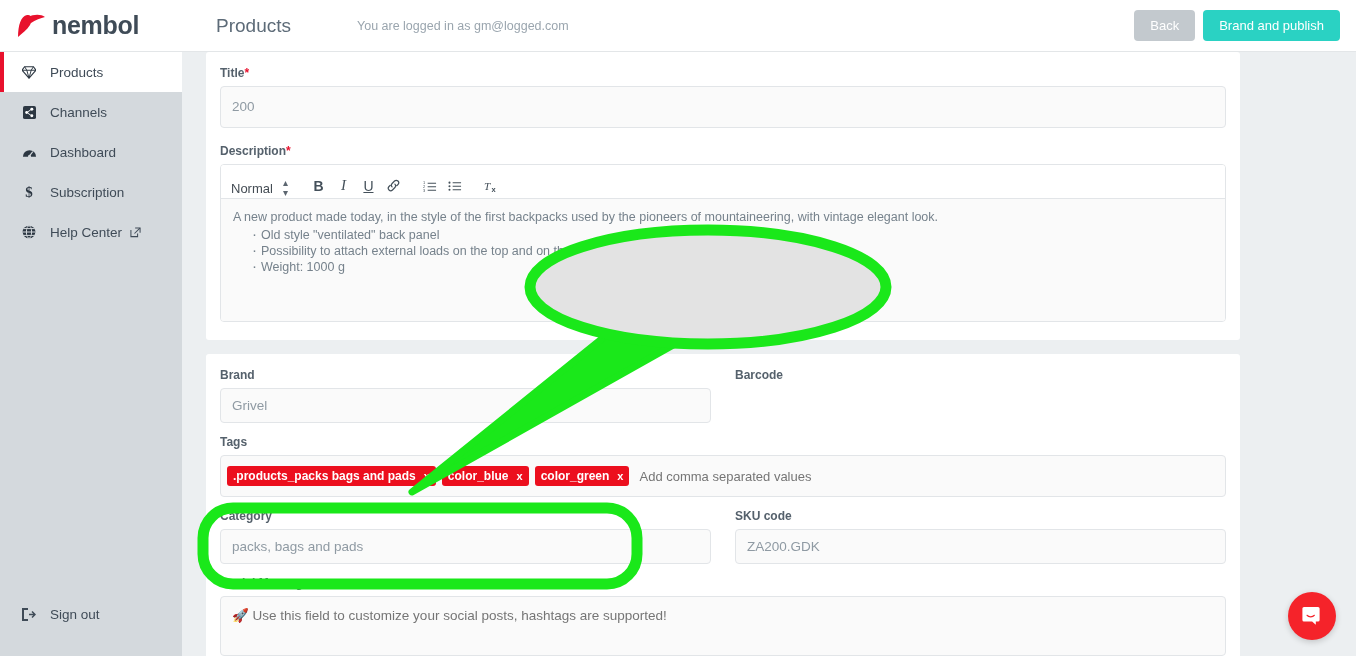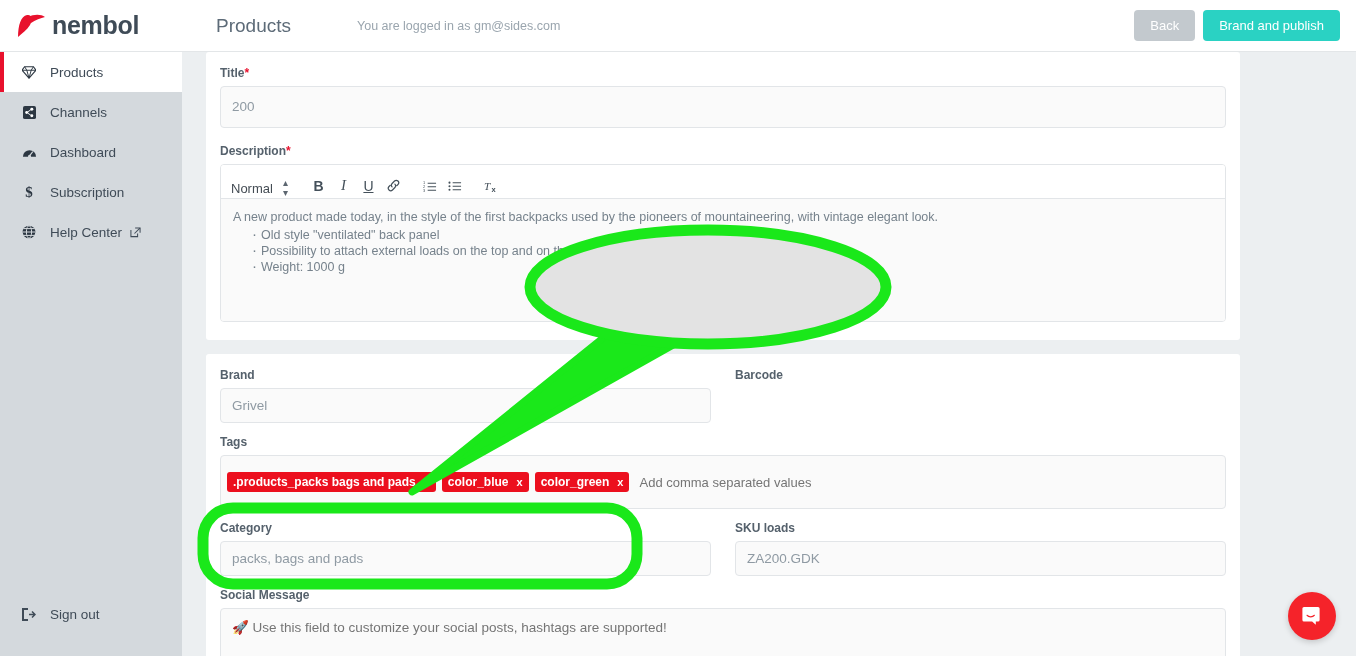--- a/index.html
+++ b/index.html
@@ -140,21 +140,21 @@
   }
 
   .row2 { display: flex; gap: 24px; }
   .row2 > .field { flex: 1 1 0; min-width: 0; }
 
   
   .tags-wrap {
     width: 100%; background: #fafafa;
     border: 1px solid #e2e5e8; border-radius: 4px;
     display: flex; align-items: center; flex-wrap: nowrap;
-    padding: 16px 6px; gap: 6px; min-height: 32px;
+    padding: 10px 6px; gap: 6px; min-height: 32px;
   }
   .tag {
     background: #ec0f1e; color: #ffffff;
     font-size: 12px; font-weight: bold;
     border-radius: 3px; padding: 3px 6px;
     display: flex; align-items: center; gap: 8px;
     white-space: nowrap;
   }
   .tag .x { font-size: 11px; cursor: pointer; font-weight: bold; }
   .tag-input {
@@ -280,21 +280,21 @@
           </svg>
       </span>
       <span class="nlabel">Sign out</span>
     </div>
   </aside>
 
   <section class="main">
 
     <header class="topbar">
       <h1 class="page-title">Products</h1>
-      <span class="login-note">You are logged in as gm@sides.com</span>
+      <span class="login-note">You are logged in as gm@logged.com</span>
       <div class="topbar-actions">
         <button class="btn btn-back">Back</button>
         <button class="btn btn-publish">Brand and publish</button>
       </div>
     </header>
 
     <div class="content">
 
       <div class="card">
 
@@ -398,21 +398,21 @@
             <input class="tag-input" type="text" placeholder="Add comma separated values" style="">
           </div>
         </div>
 
         <div class="row2">
           <div class="field">
             <label class="flabel">Category</label>
             <input class="inp" type="text" value="packs, bags and pads" style="">
           </div>
           <div class="field">
-            <label class="flabel">SKU loads</label>
+            <label class="flabel">SKU code</label>
             <input class="inp" type="text" value="ZA200.GDK" style="">
           </div>
         </div>
 
         <div class="field">
           <label class="flabel">Social Message</label>
           <textarea class="social-area" placeholder="🚀 Use this field to customize your social posts, hashtags are supported!" style=""></textarea>
         </div>
 
       </div>

